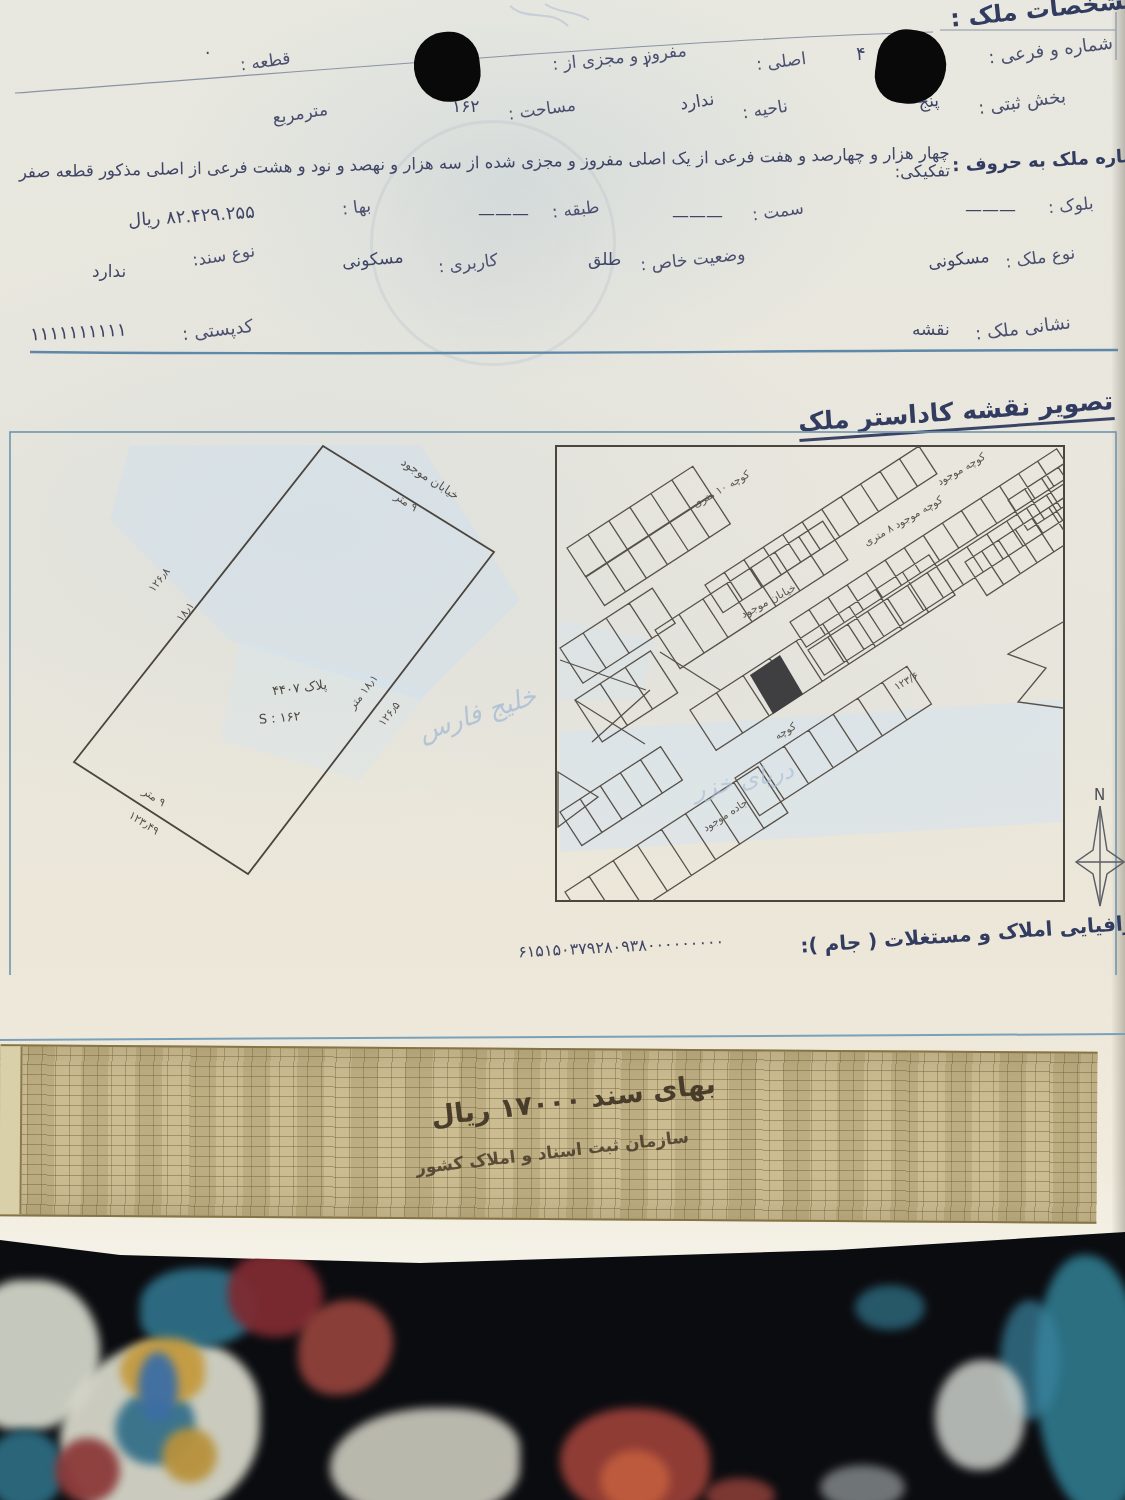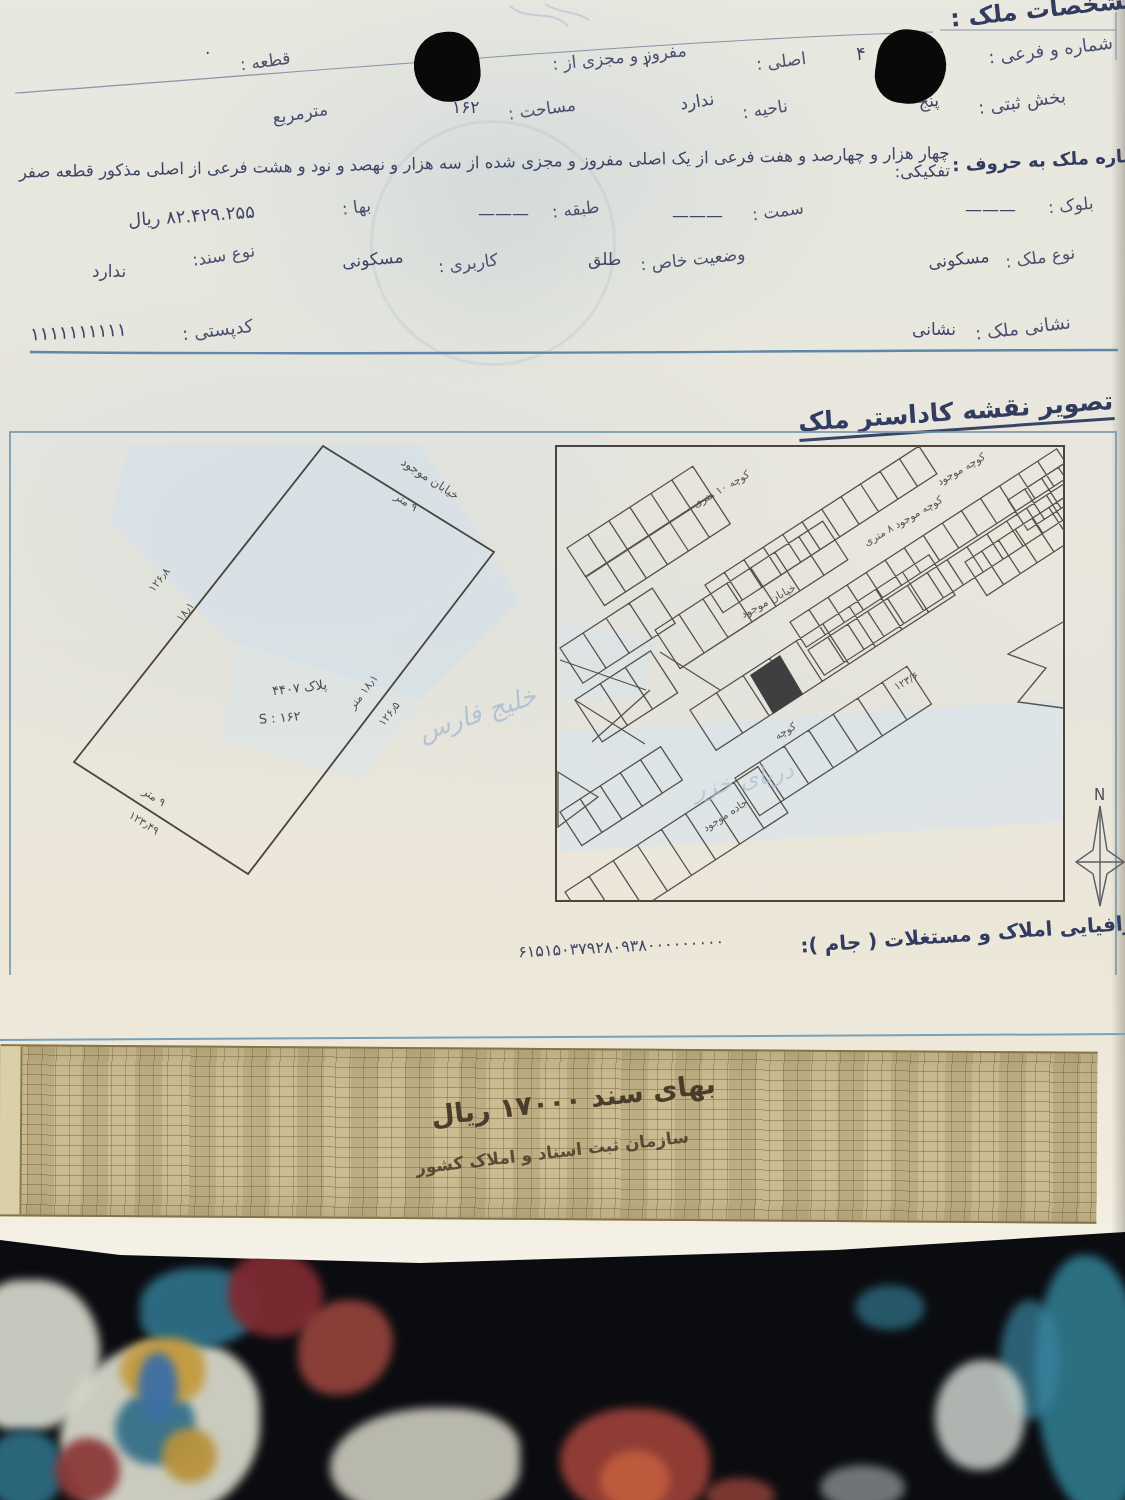--- a/index.html
+++ b/index.html
@@ -94,21 +94,21 @@
     <div class="t lbl" style="left:552px;top:48px;transform:rotate(-6deg);">مفروز و مجزی از :</div>
     <div class="redact" style="left:414px;top:32px;width:66px;height:70px;border-radius:52% 48% 44% 56%;transform:rotate(-6deg);"></div>
     <div class="t lbl" style="left:240px;top:52px;transform:rotate(-8deg);">قطعه :</div>
     <div class="t val" style="left:205px;top:44px;">·</div>
 
     <div class="t lbl" style="left:978px;top:92px;transform:rotate(-8deg);font-size:18px;">بخش ثبتی :</div>
     <div class="t val" style="left:918px;top:92px;transform:rotate(-8deg);">پنج</div>
     <div class="t lbl" style="left:742px;top:100px;transform:rotate(-9deg);">ناحیه :</div>
     <div class="t val" style="left:680px;top:92px;transform:rotate(-9deg);">ندارد</div>
     <div class="t lbl" style="left:508px;top:100px;transform:rotate(-8deg);">مساحت :</div>
-    <div class="t val" style="left:452px;top:98px;">۱۶۲</div>
+    <div class="t val" style="left:452px;top:98px;font-family:Liberation Serif, serif;">۱۶۲</div>
     <div class="t lbl" style="left:272px;top:104px;transform:rotate(-9deg);">مترمربع</div>
 
     <div class="t lbl hdr" style="left:952px;top:150px;transform:rotate(-3deg);font-size:18px;">شماره ملک به حروف :</div>
     <div class="t val" style="left:12px;top:154px;width:938px;white-space:normal;font-size:16.5px;transform:rotate(-1.2deg);">چهار هزار و چهارصد و هفت فرعی از یک اصلی مفروز و مجزی شده از سه هزار و نهصد و نود و هشت فرعی از اصلی مذکور قطعه صفر تفکیکی:</div>
 
     <div class="t lbl" style="left:1048px;top:196px;transform:rotate(-6deg);">بلوک :</div>
     <div class="t val" style="left:965px;top:200px;">———</div>
     <div class="t lbl" style="left:752px;top:202px;transform:rotate(-8deg);">سمت :</div>
     <div class="t val" style="left:672px;top:206px;">———</div>
     <div class="t lbl" style="left:552px;top:200px;transform:rotate(-7deg);">طبقه :</div>
@@ -119,21 +119,21 @@
     <div class="t lbl" style="left:1005px;top:248px;transform:rotate(-8deg);">نوع ملک :</div>
     <div class="t val" style="left:928px;top:250px;transform:rotate(-6deg);">مسکونی</div>
     <div class="t lbl" style="left:640px;top:250px;transform:rotate(-6deg);">وضعیت خاص :</div>
     <div class="t val" style="left:588px;top:250px;">طلق</div>
     <div class="t lbl" style="left:438px;top:254px;transform:rotate(-7deg);">کاربری :</div>
     <div class="t val" style="left:342px;top:250px;transform:rotate(-5deg);">مسکونی</div>
     <div class="t lbl" style="left:192px;top:246px;transform:rotate(-9deg);">نوع سند:</div>
     <div class="t val" style="left:92px;top:262px;">ندارد</div>
 
     <div class="t lbl" style="left:975px;top:318px;transform:rotate(-7deg);font-size:18px;">نشانی ملک :</div>
-    <div class="t val" style="left:912px;top:320px;">نشانی</div>
+    <div class="t val" style="left:912px;top:320px;">نقشه</div>
     <div class="t lbl" style="left:182px;top:320px;transform:rotate(-7deg);font-size:18px;">کدپستی :</div>
     <div class="t val" style="left:30px;top:322px;letter-spacing:2px;font-size:18px;transform:rotate(-3deg);">۱۱۱۱۱۱۱۱۱۱</div>
 
     <div class="t hdr" style="left:798px;top:398px;font-size:25px;transform:rotate(-4deg);border-bottom:3px solid #3a4566;padding-bottom:2px;">تصویر نقشه کاداستر ملک</div>
 
     <svg width="1125" height="585" viewBox="0 390 1125 585" style="position:absolute;left:0;top:390px;">
       <defs>
         <clipPath id="cityclip">
             <rect x="556" y="446" width="508" height="455"></rect>
           </clipPath>

